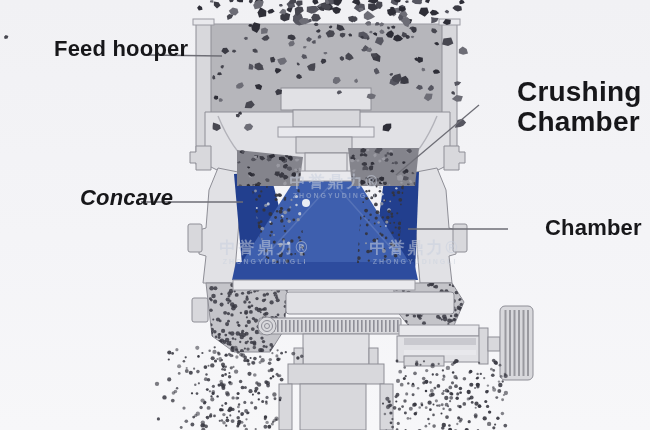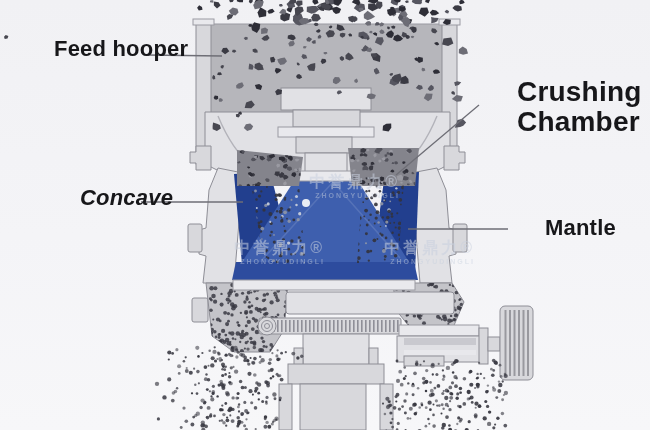--- a/index.html
+++ b/index.html
@@ -8,21 +8,21 @@
          font-family:"Liberation Sans",sans-serif;}
   svg{position:absolute;left:0;top:0;}
   .body{fill:#e1e1e5;stroke:#8e8e96;stroke-width:1;}
   .body-light{fill:#e9e9ed;stroke:#9a9aa2;stroke-width:1;}
   .body-mid{fill:#d8d8dc;stroke:#8e8e96;stroke-width:1;}
   .body-dark{fill:#c4c4c9;stroke:#8e8e96;stroke-width:1;}
   .inner-line{fill:none;stroke:#b3b3ba;stroke-width:1.4;}
   .label{position:absolute;font-weight:700;font-size:22px;color:#17171a;
          letter-spacing:.2px;line-height:1.08;white-space:pre-line;margin-left:33px;}
   .label.small{font-size:28px;width:112px;}
-  .wm{position:absolute;text-align:right;pointer-events:none;}
+  .wm{position:absolute;text-align:center;pointer-events:none;}
   .wm .cjk{display:block;font-size:16px;font-weight:700;letter-spacing:3px;
            color:rgba(200,208,222,.55);}
   .wm .latin{display:block;font-size:7px;font-weight:700;letter-spacing:2px;
            color:rgba(200,208,222,.45);margin-top:-1px;}
 </style>
 </head>
 <body>
 
 <div id="stage">
 
@@ -1306,14 +1306,14 @@
     <span class="latin">ZHONGYUDINGLI</span>
   </div>
   <div class="wm" style="left:355px;top:238px;width:120px;">
     <span class="cjk">中誉鼎力®</span>
     <span class="latin">ZHONGYUDINGLI</span>
   </div>
 
   <div class="label" style="left:21px;top:37px;">Feed hooper</div>
   <div class="label small" style="left:484px;top:77px;">Crushing Chamber</div>
   <div class="label" style="left:47px;top:186px;font-style:italic;">Concave</div>
-  <div class="label" style="left:512px;top:216px;">Mantle</div>
+  <div class="label" style="left:512px;top:216px;">Chamber</div>
 </div>
 
 </body></html>

